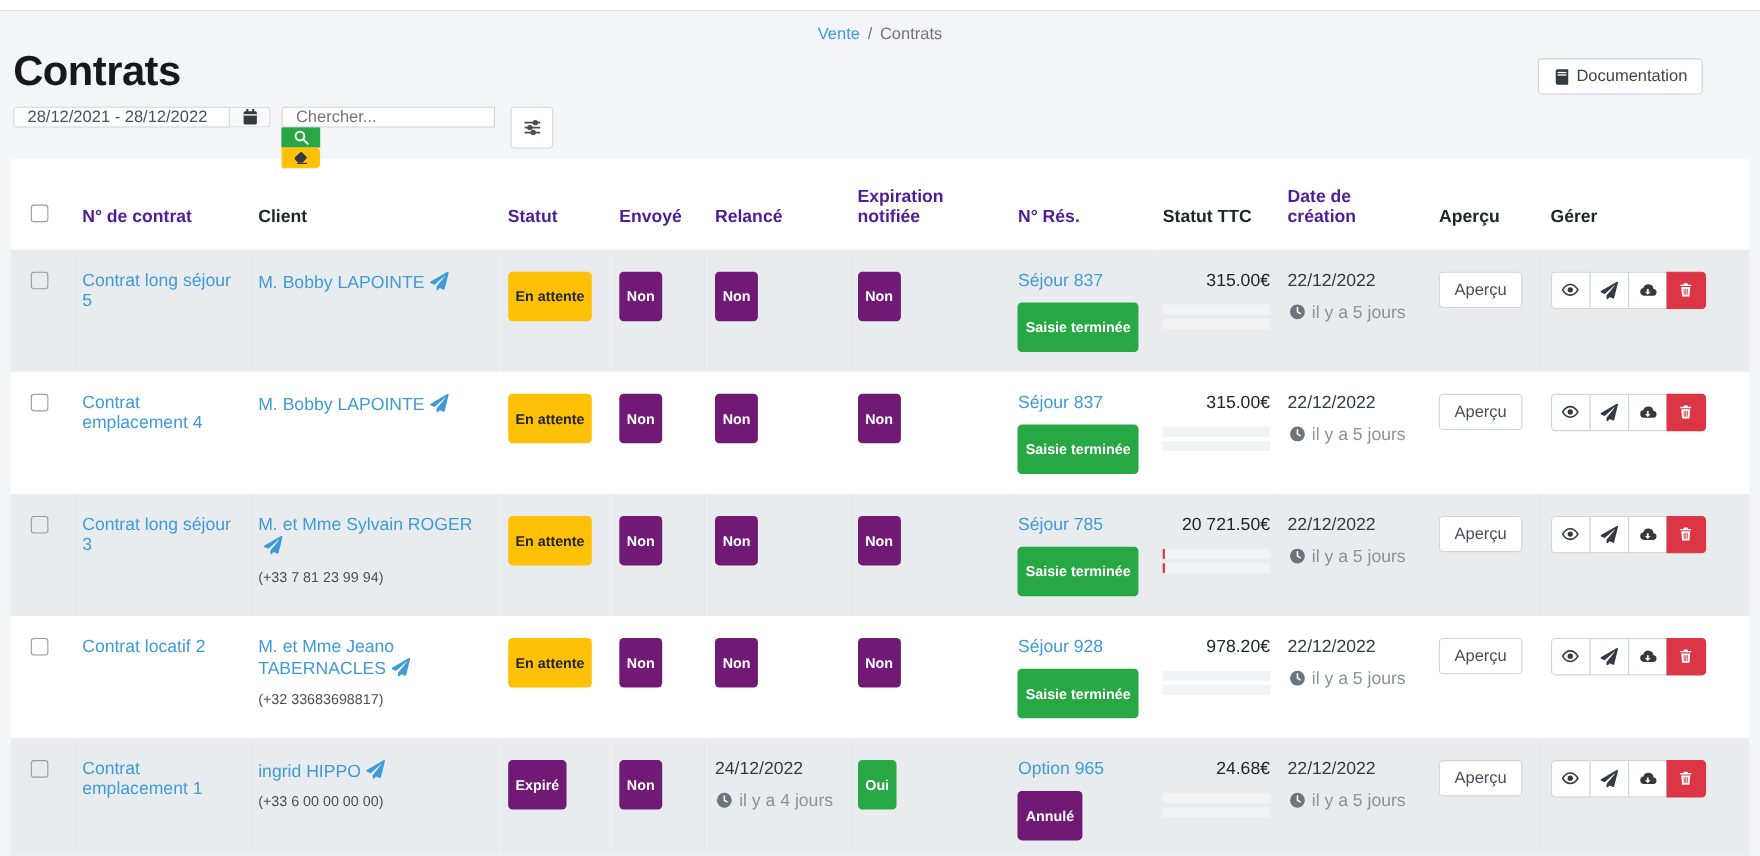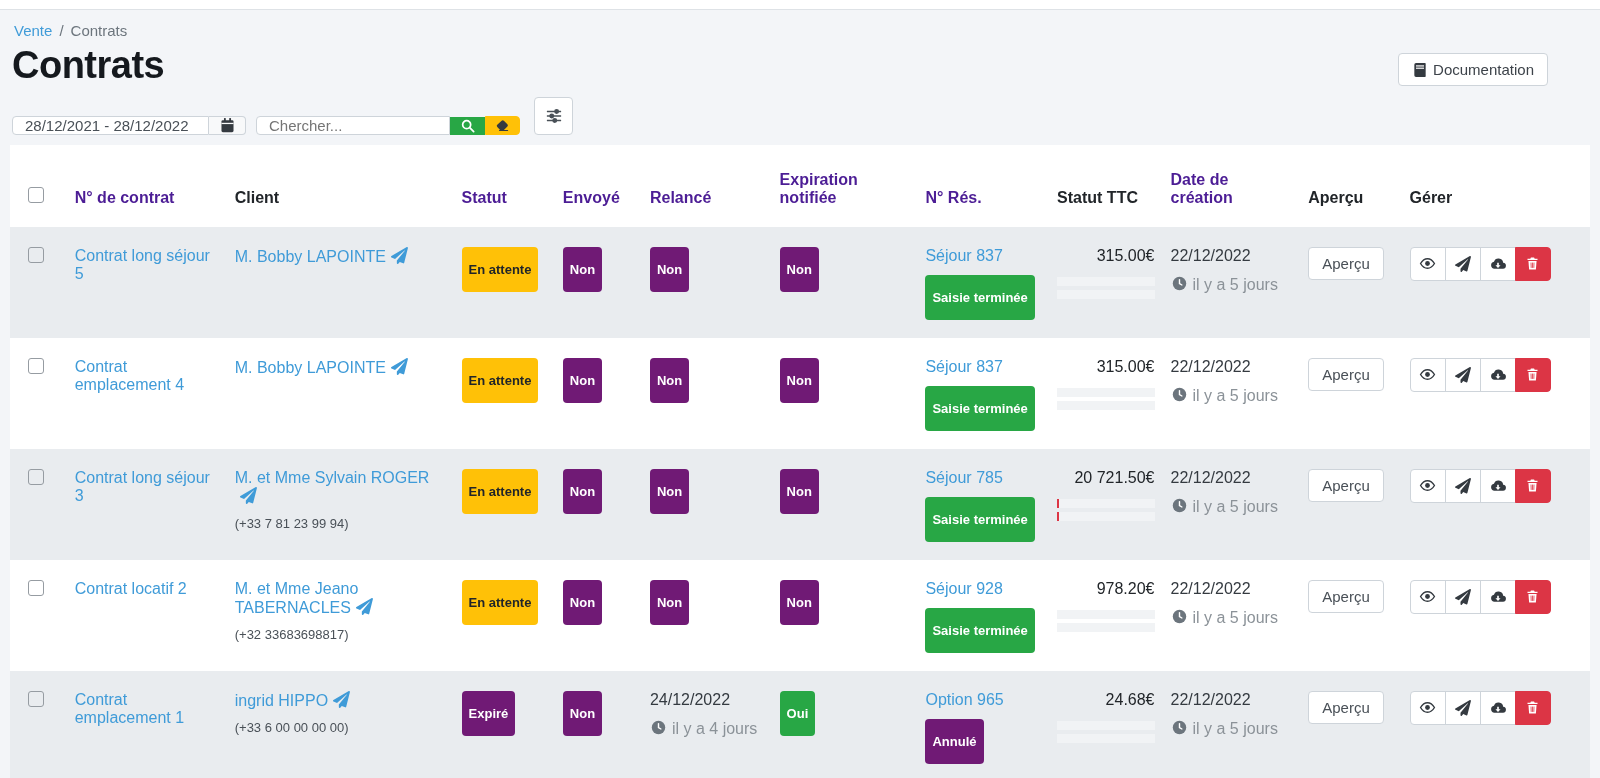--- a/index.html
+++ b/index.html
@@ -2,38 +2,38 @@
 <html><head>
 <meta charset="utf-8">
 <style>
   * { margin:0; padding:0; box-sizing:border-box; }
   html,body { width:1600px; height:778px; overflow:hidden; background:#f3f5f8;
     font-family:"Liberation Sans","DejaVu Sans",sans-serif; color:#212529; }
   .topbar { height:10px; background:#ffffff; border-bottom:1px solid #dee2e6; }
   .page { padding:0 10px; }
 
   
-  .breadcrumb { padding:12px 4px 0 4px; font-size:15px; }
+  .breadcrumb { padding:12px 4px 0 4px; font-size:15px;text-align:center; }
   .breadcrumb a { color:#3f9bd8; text-decoration:none; }
   .breadcrumb .sep { color:#6c757d; margin:0 7px; }
   .breadcrumb .current { color:#6c757d; }
   .title-row { display:flex; justify-content:space-between; align-items:flex-start; padding:6px 4px 0 2px; }
   h1.page-title { font-size:38px; font-weight:700; color:#15191e; letter-spacing:-0.5px; line-height:1.1; }
   .btn-doc { display:inline-flex; align-items:center; gap:5px; background:#fff; border:1px solid #ced4da;
     border-radius:4px; padding:7px 13px; font-size:15px; color:#3d434a; cursor:pointer; margin:8px 38px 0 0; }
 
   
   .toolbar { display:flex; align-items:stretch; margin:10px 2px 0 2px; height:38px; }
-  .input-group { display:flex; align-items:flex-end; }
+  .input-group { display:flex; align-items:flex-start; }
   .form-input { border:1px solid #ced4da; border-radius:4px 0 0 4px; padding:0 12px; font-size:15px;
     color:#495057; background:#fff; outline:none; font-family:inherit; }
   .date-input { width:197px; }
   .btn-cal { width:37px; background:#f8f9fa; border:1px solid #ced4da; border-left:none;
     border-radius:0 4px 4px 0; display:flex; align-items:center; justify-content:center; cursor:pointer; }
-  .search-group { margin-left:10px; }
+  .search-group { margin-left:10px;flex-direction:column; }
   .search-input { width:194px; }
   .btn-search { width:35px; background:#28a745; border:1px solid #28a745; display:flex; align-items:center;
     justify-content:center; cursor:pointer; }
   .btn-erase { width:35px; background:#ffc107; border:1px solid #ffc107; border-radius:0 4px 4px 0;
     display:flex; align-items:center; justify-content:center; cursor:pointer; }
   .btn-actions { margin-left:13px; display:inline-flex; align-items:center; gap:9px; background:#17a2b8;
     border:1px solid #17a2b8; color:#fff; border-radius:4px; padding:0 15px; font-size:16px; cursor:pointer; }
   .caret-down { width:0; height:0; border-left:5px solid transparent; border-right:5px solid transparent;
     border-top:5px solid #fff; margin-left:8px; }
   .btn-filter { margin-left:14px; width:39px; background:#fff; border:1px solid #ced4da; border-radius:4px;

